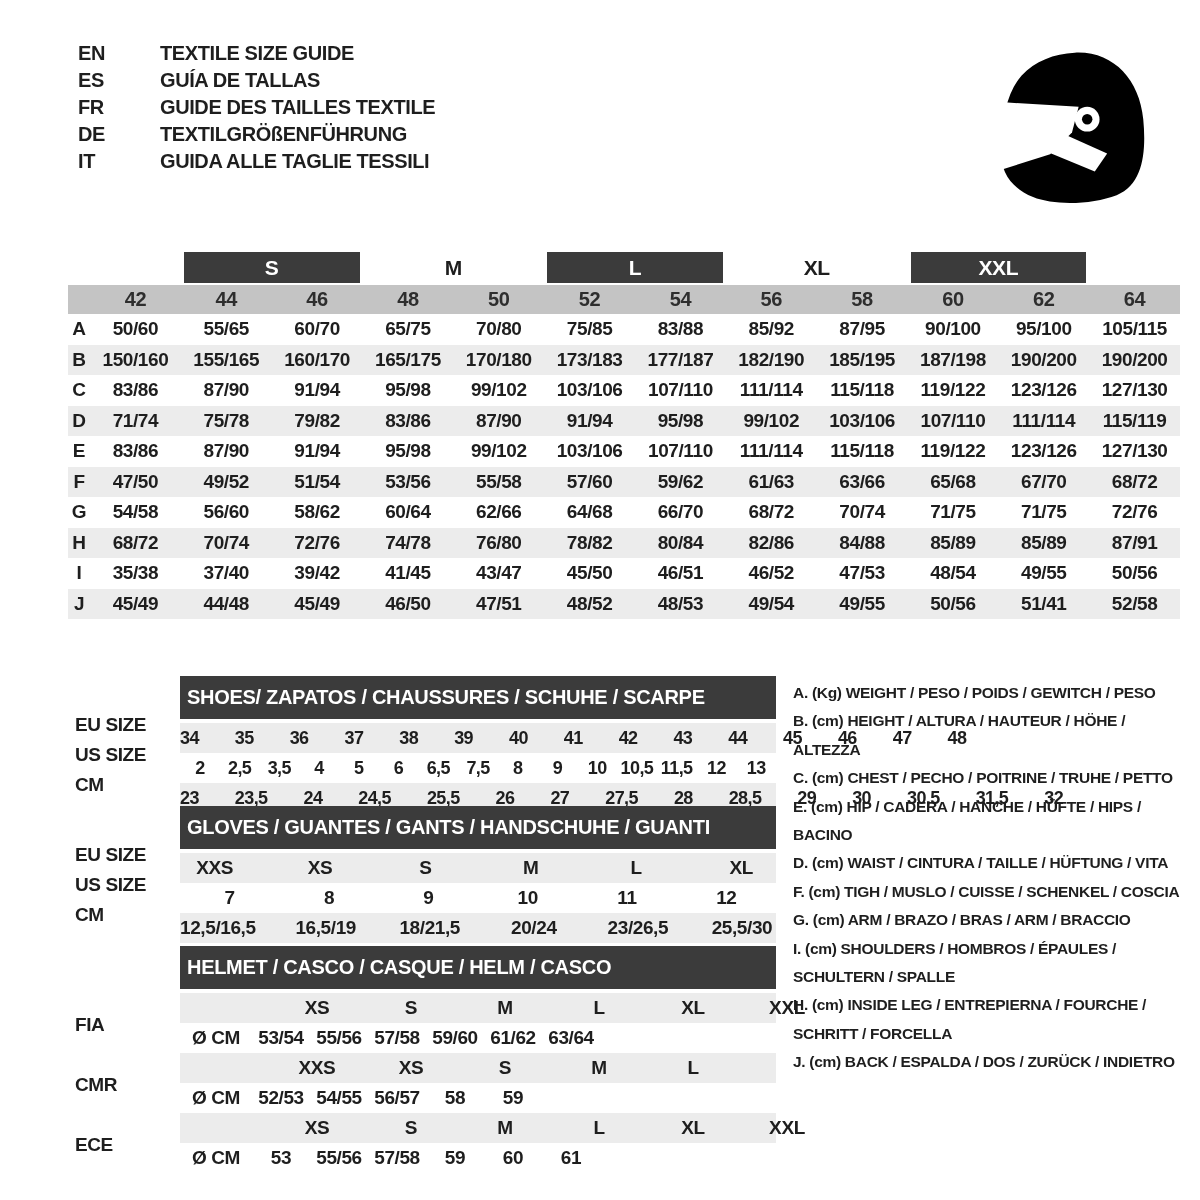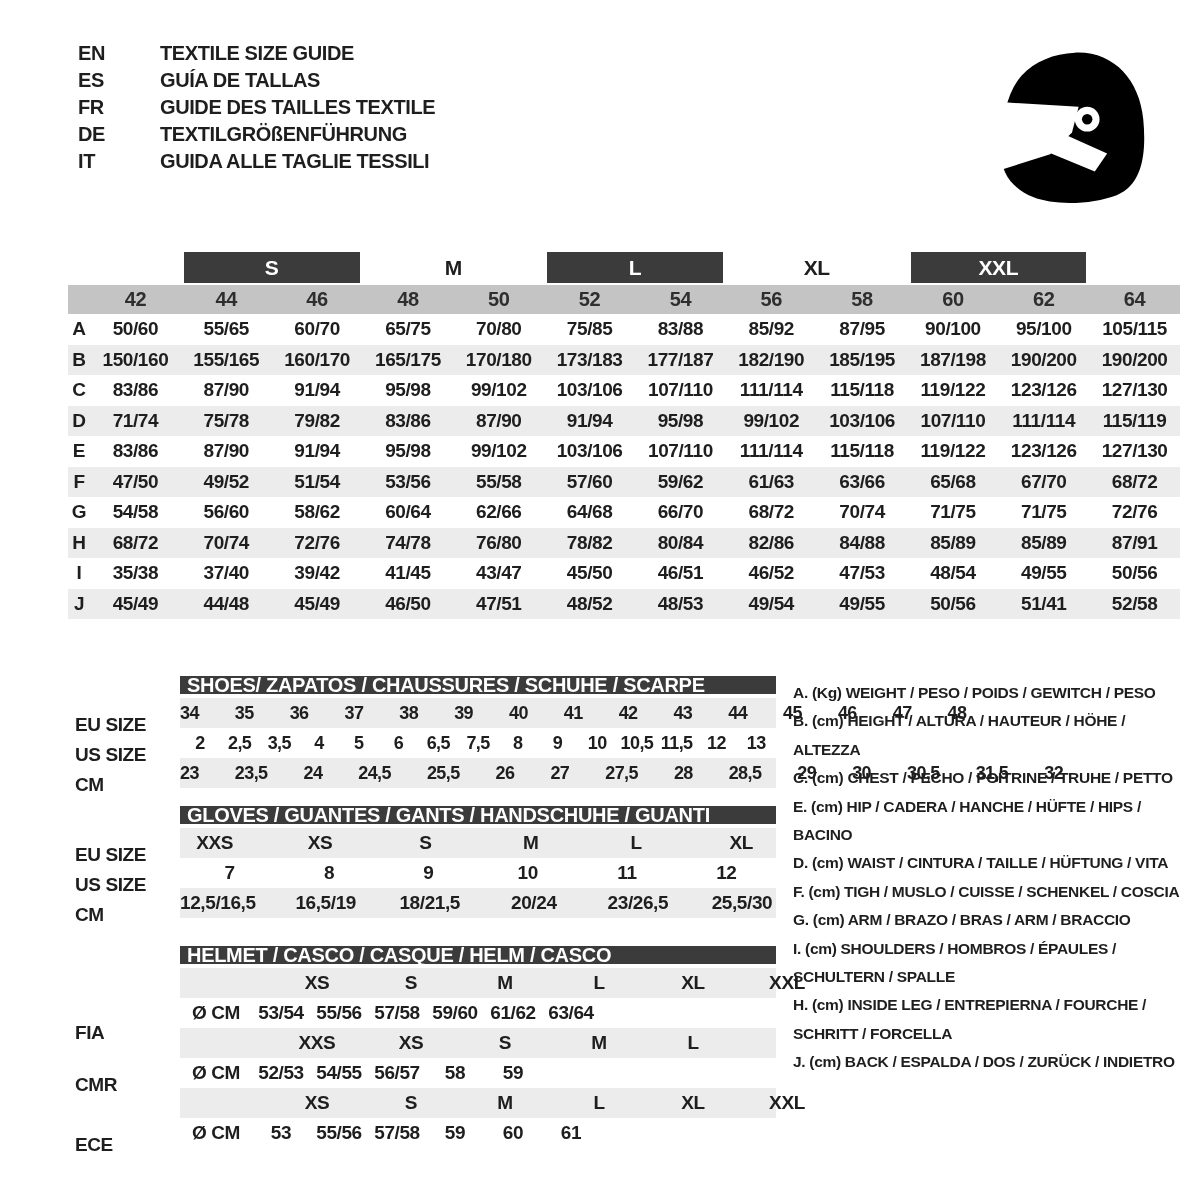--- a/index.html
+++ b/index.html
@@ -29,21 +29,21 @@
   .size-plain{display:flex;align-items:center;justify-content:center;font-size:21px;}
   .num-band{background:var(--band-gray);height:29px;}
   .num-band .cell{font-size:20px;color:#2e2e2e;}
   .cell{display:flex;align-items:center;justify-content:center;}
   .size-row{height:30.5px;font-size:19px;}
   .size-row:nth-child(even){background:var(--stripe-gray);}
   .letter{font-size:19px;}
 
   
   .section{position:absolute;left:68px;width:710px;}
-  .sec-bar{margin-left:112px;width:596px;height:18px;background:var(--bar-dark);
+  .sec-bar{margin-left:112px;width:596px;height:43px;background:var(--bar-dark);
     color:#fff;display:flex;align-items:center;padding-left:7px;font-size:20px;
     letter-spacing:-0.3px;white-space:nowrap;}
   .sec-rows{margin-left:112px;width:596px;margin-top:4px;}
   .srow{height:30px;display:grid;align-items:center;font-size:19px;}
   .srow.gray{background:var(--stripe-gray);gap:36px;}
   .shoes-grid{grid-template-columns:repeat(15,1fr);font-size:18px;letter-spacing:-0.6px;}
   .gloves-grid{grid-template-columns:repeat(6,1fr);}
   .helmet-grid{grid-template-columns:72px repeat(6,58px) 1fr;}
   .row-label{position:absolute;left:7px;height:30px;display:flex;align-items:center;
     font-size:19px;white-space:nowrap;}
@@ -418,21 +418,21 @@
         <div class="cell">Ø CM</div>
         <div class="cell">53</div>
         <div class="cell">55/56</div>
         <div class="cell">57/58</div>
         <div class="cell">59</div>
         <div class="cell">60</div>
         <div class="cell">61</div>
       </div>
     </div>
   <div id="helmet-labels">
-      <div class="row-label" style="top: 64px; margin-top: 8px;">FIA</div>
+      <div class="row-label" style="top: 64px;">FIA</div>
       <div class="row-label" style="top: 124px;">CMR</div>
       <div class="row-label" style="top: 184px;">ECE</div>
     </div>
 </div>
 
 <div class="legend" id="legend-list">
     <div class="legend-item">A. (Kg) WEIGHT / PESO / POIDS / GEWITCH / PESO</div>
     <div class="legend-item">B. (cm) HEIGHT / ALTURA / HAUTEUR / HÖHE / ALTEZZA</div>
     <div class="legend-item">C. (cm) CHEST / PECHO / POITRINE / TRUHE / PETTO</div>
     <div class="legend-item">E. (cm) HIP / CADERA / HANCHE / HÜFTE / HIPS / BACINO</div>

